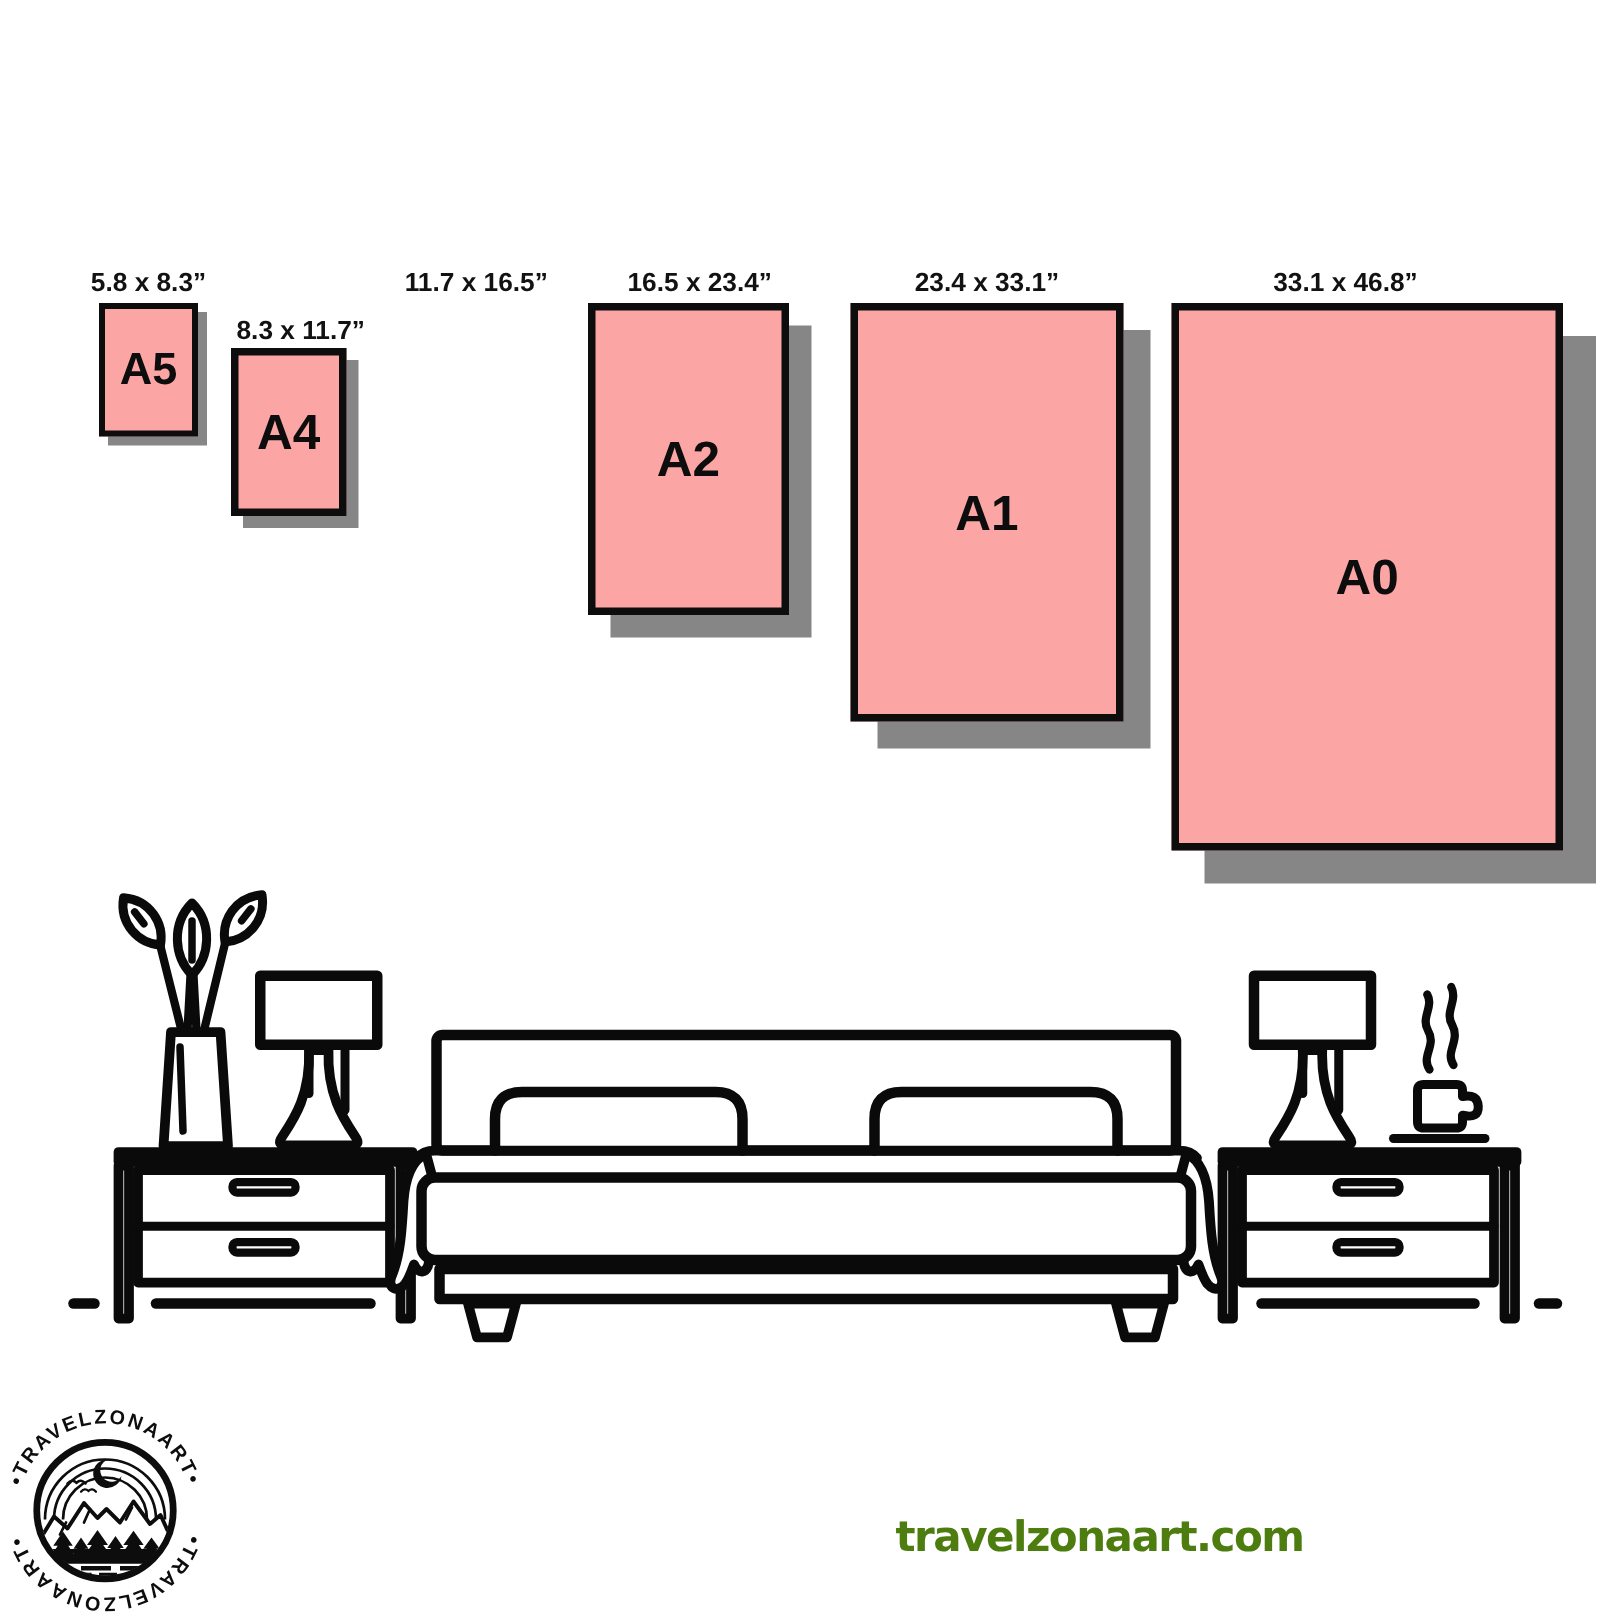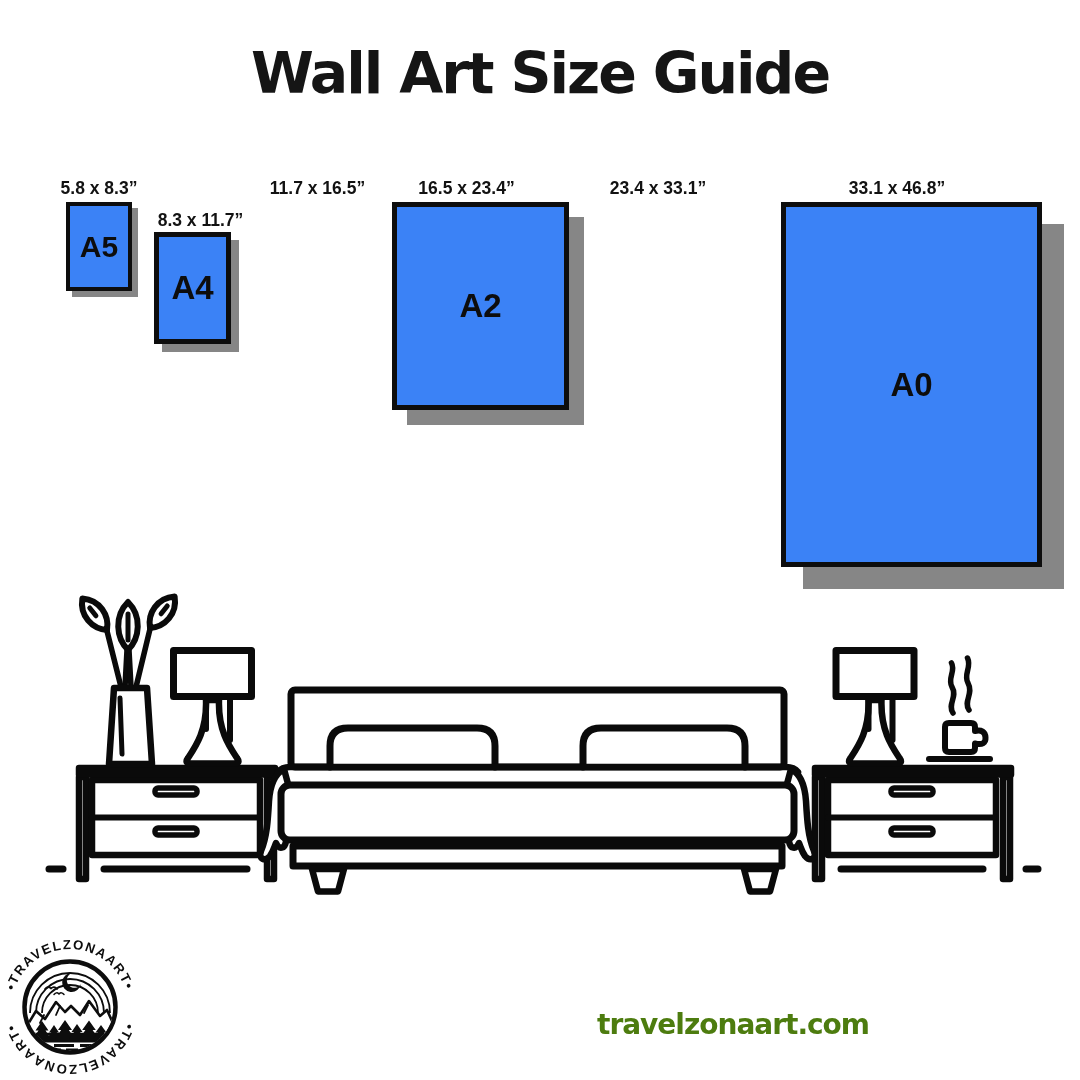--- a/index.html
+++ b/index.html
@@ -3,66 +3,68 @@
 <meta charset="utf-8">
 <style>
   html,body{margin:0;padding:0;background:#ffffff;}
   #canvas{position:relative;width:1080px;height:1080px;background:#ffffff;overflow:hidden;
           font-family:"Liberation Sans",sans-serif;color:#111;}
   .title{position:absolute;left:0;right:0;top:40px;text-align:center;
          font-family:"DejaVu Sans",sans-serif;font-weight:bold;font-size:57px;
          letter-spacing:-2px;color:#151515;white-space:nowrap;}
   .dim-label{position:absolute;text-align:center;font-weight:bold;font-size:17.5px;
              color:#121212;white-space:nowrap;}
-  .size-box{position:absolute;box-sizing:border-box;background:#3b82f6;border:5px solid #0d0d0d;
+  .size-box{position:absolute;box-sizing:border-box;background:#fca5a5;border:5px solid #0d0d0d;
             display:flex;align-items:center;justify-content:center;
             font-weight:bold;color:#0d0d0d;}
   .size-box span{font-size:33px;}
   .box-a5{left:66px;top:202px;width:66px;height:89px;border-width:4px;box-shadow:6px 6px 0 0 #868686;}
   .box-a5 span{font-size:30px;}
   .box-a4{left:154px;top:202px;width:77px;height:112px;box-shadow:8px 8px 0 0 #868686;margin-top:30px;}
   .box-a3{left:262px;top:202px;width:111px;height:161px;box-shadow:11px 11px 0 0 #868686;}
-  .box-a2{left:392px;top:202px;width:177px;height:208px;box-shadow:15px 15px 0 0 #868686;}
+  .box-a2{left:392px;top:202px;width:134px;height:208px;box-shadow:15px 15px 0 0 #868686;}
   .box-a1{left:567px;top:202px;width:182px;height:279px;box-shadow:18px 18px 0 0 #868686;}
   .box-a0{left:781px;top:202px;width:261px;height:365px;box-shadow:22px 22px 0 0 #868686;}
   .lbl-a5{left:31px;top:178px;width:136px;}
   .lbl-a4{left:119px;top:178px;width:163px;margin-top:32px;}
   .lbl-a3{left:227px;top:178px;width:181px;}
   .lbl-a2{left:357px;top:178px;width:219px;}
   .lbl-a1{left:532px;top:178px;width:252px;}
   .lbl-a0{left:746px;top:178px;width:302px;}
   #scene{position:absolute;left:0;top:0;width:1080px;height:1080px;}
   #logo{position:absolute;left:0px;top:926px;width:140px;height:152px;}
   .ring-text{font-family:"Liberation Sans",sans-serif;font-weight:bold;font-size:13.2px;
              letter-spacing:1.6px;fill:#0d0d0d;}
   .website{position:absolute;left:597px;top:1008px;font-family:"DejaVu Sans",sans-serif;
            font-weight:bold;font-size:28px;letter-spacing:-1px;color:#4d7c0f;white-space:nowrap;}
 </style>
 </head>
 <body>
 
 <div id="canvas">
 
-  <div class="title">Wall Art Size Guide</div>
 
   <div class="dim-label lbl-a5">5.8 x 8.3”</div>
   <div class="dim-label lbl-a4">8.3 x 11.7”</div>
   <div class="dim-label lbl-a3">11.7 x 16.5”</div>
   <div class="dim-label lbl-a2">16.5 x 23.4”</div>
   <div class="dim-label lbl-a1">23.4 x 33.1”</div>
   <div class="dim-label lbl-a0">33.1 x 46.8”</div>
 
   <div class="size-box box-a5">
       <span>A5</span>
     </div>
   <div class="size-box box-a4">
       <span>A4</span>
     </div>
   <div class="size-box box-a2">
       <span>A2</span>
+    </div>
+  <div class="size-box box-a1">
+      <span>A1</span>
     </div>
   <div class="size-box box-a0">
       <span>A0</span>
     </div>
 
   <svg id="scene" viewBox="0 0 1080 1080" stroke="#0a0a0a" fill="none" stroke-linecap="round" stroke-linejoin="round">
 
     <g stroke-width="7">
       <line x1="49" y1="869" x2="63" y2="869"></line>
       <line x1="104" y1="869" x2="247" y2="869"></line>

